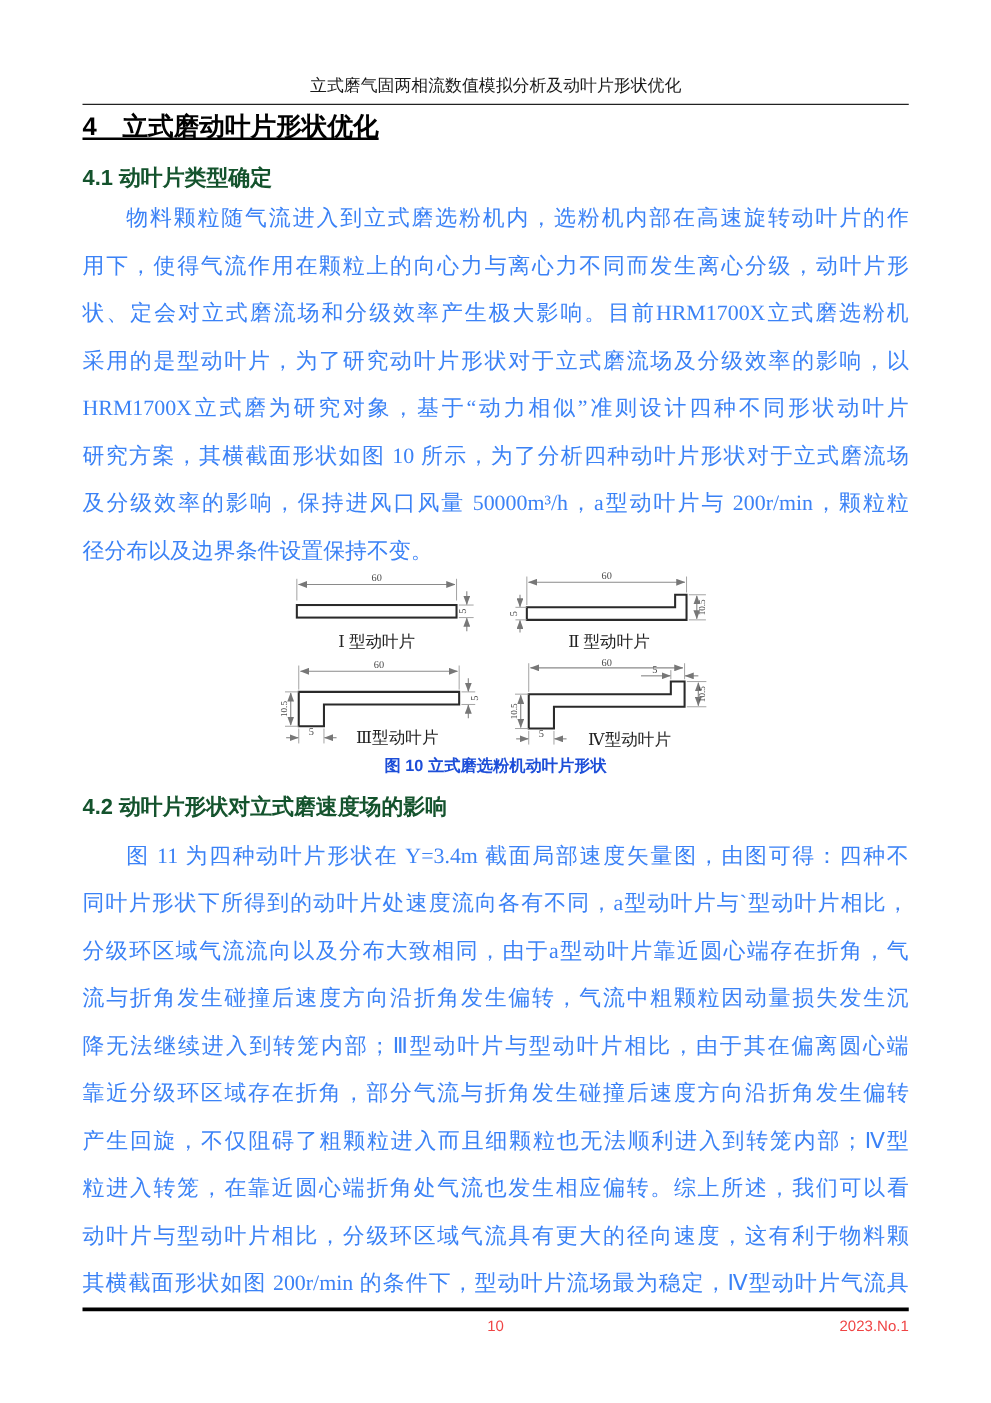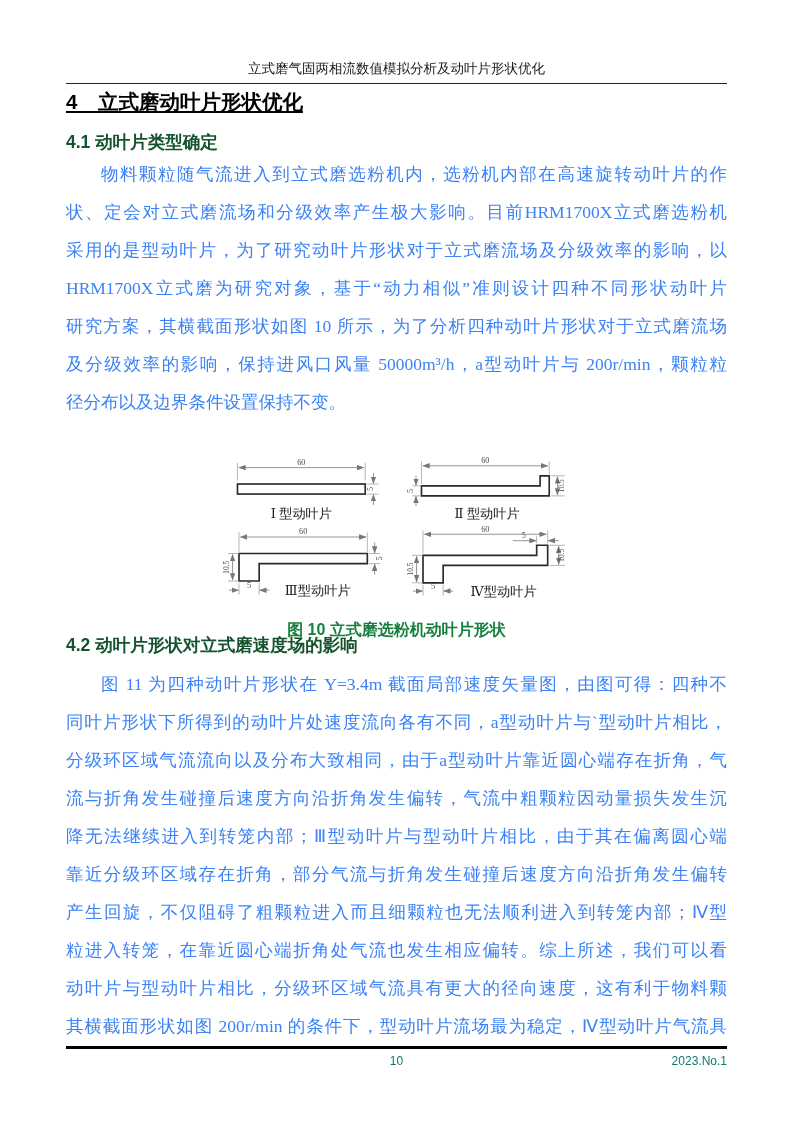--- a/index.html
+++ b/index.html
@@ -72,48 +72,49 @@
   svg text.dimtxt {
     font-family: "Liberation Serif", "DejaVu Serif", serif;
     font-size: 9px; fill: #4a4a4a;
   }
   svg text.dimtxt.small { font-size: 8px; }
   svg text.lbl {
     font-family: "Liberation Serif", "DejaVu Serif", serif;
     font-size: 14.5px; fill: #222222;
   }
   .fig-caption {
-    margin-top: 17px;
-    font-family: "Liberation Sans", "DejaVu Sans", sans-serif;
-    font-weight: 700; font-size: 16px; color: #15803d;
+    margin-top: 1px;
+    font-family: "Liberation Sans", "DejaVu Sans", sans-serif;
+    font-weight: 700; font-size: 13px; color: #1d4ed8;
   }
   
   .footer {
     position: absolute; top: 1046px; left: 66px; width: 661px;
     border-top: 3px solid #000000;
     height: 26px;
     font-family: "Liberation Sans", "DejaVu Sans", sans-serif;
-    font-size: 12px; color: #0f766e;
+    font-size: 12px; color: #ef4444;
   }
   .footer .page-num { position: absolute; left: 0; right: 0; top: 5px; text-align: center; }
   .footer .issue    { position: absolute; right: 0; top: 5px; }
 </style>
 </head>
 <body>
 
 <div class="page">
 
   <div class="running-header">立式磨气固两相流数值模拟分析及动叶片形状优化</div>
   <div class="header-rule"></div>
 
   <div class="h1">4　立式磨动叶片形状优化</div>
   <div class="h2 h2-1">4.1 动叶片类型确定</div>
 
   <div class="para para-1">
     <div class="pline indent">物料颗粒随气流进入到立式磨选粉机内，选粉机内部在高速旋转动叶片的作</div>
+    <div class="pline">用下，使得气流作用在颗粒上的向心力与离心力不同而发生离心分级，动叶片形</div>
     <div class="pline">状、定会对立式磨流场和分级效率产生极大影响。目前HRM1700X立式磨选粉机</div>
     <div class="pline">采用的是型动叶片，为了研究动叶片形状对于立式磨流场及分级效率的影响，以</div>
     <div class="pline">HRM1700X立式磨为研究对象，基于“动力相似”准则设计四种不同形状动叶片</div>
     <div class="pline">研究方案，其横截面形状如图 10 所示，为了分析四种动叶片形状对于立式磨流场</div>
     <div class="pline">及分级效率的影响，保持进风口风量 50000m³/h，a型动叶片与 200r/min，颗粒粒</div>
     <div class="pline align-left">径分布以及边界条件设置保持不变。</div>
   </div>
 
   <div class="figure">
     <div class="blade-grid">

